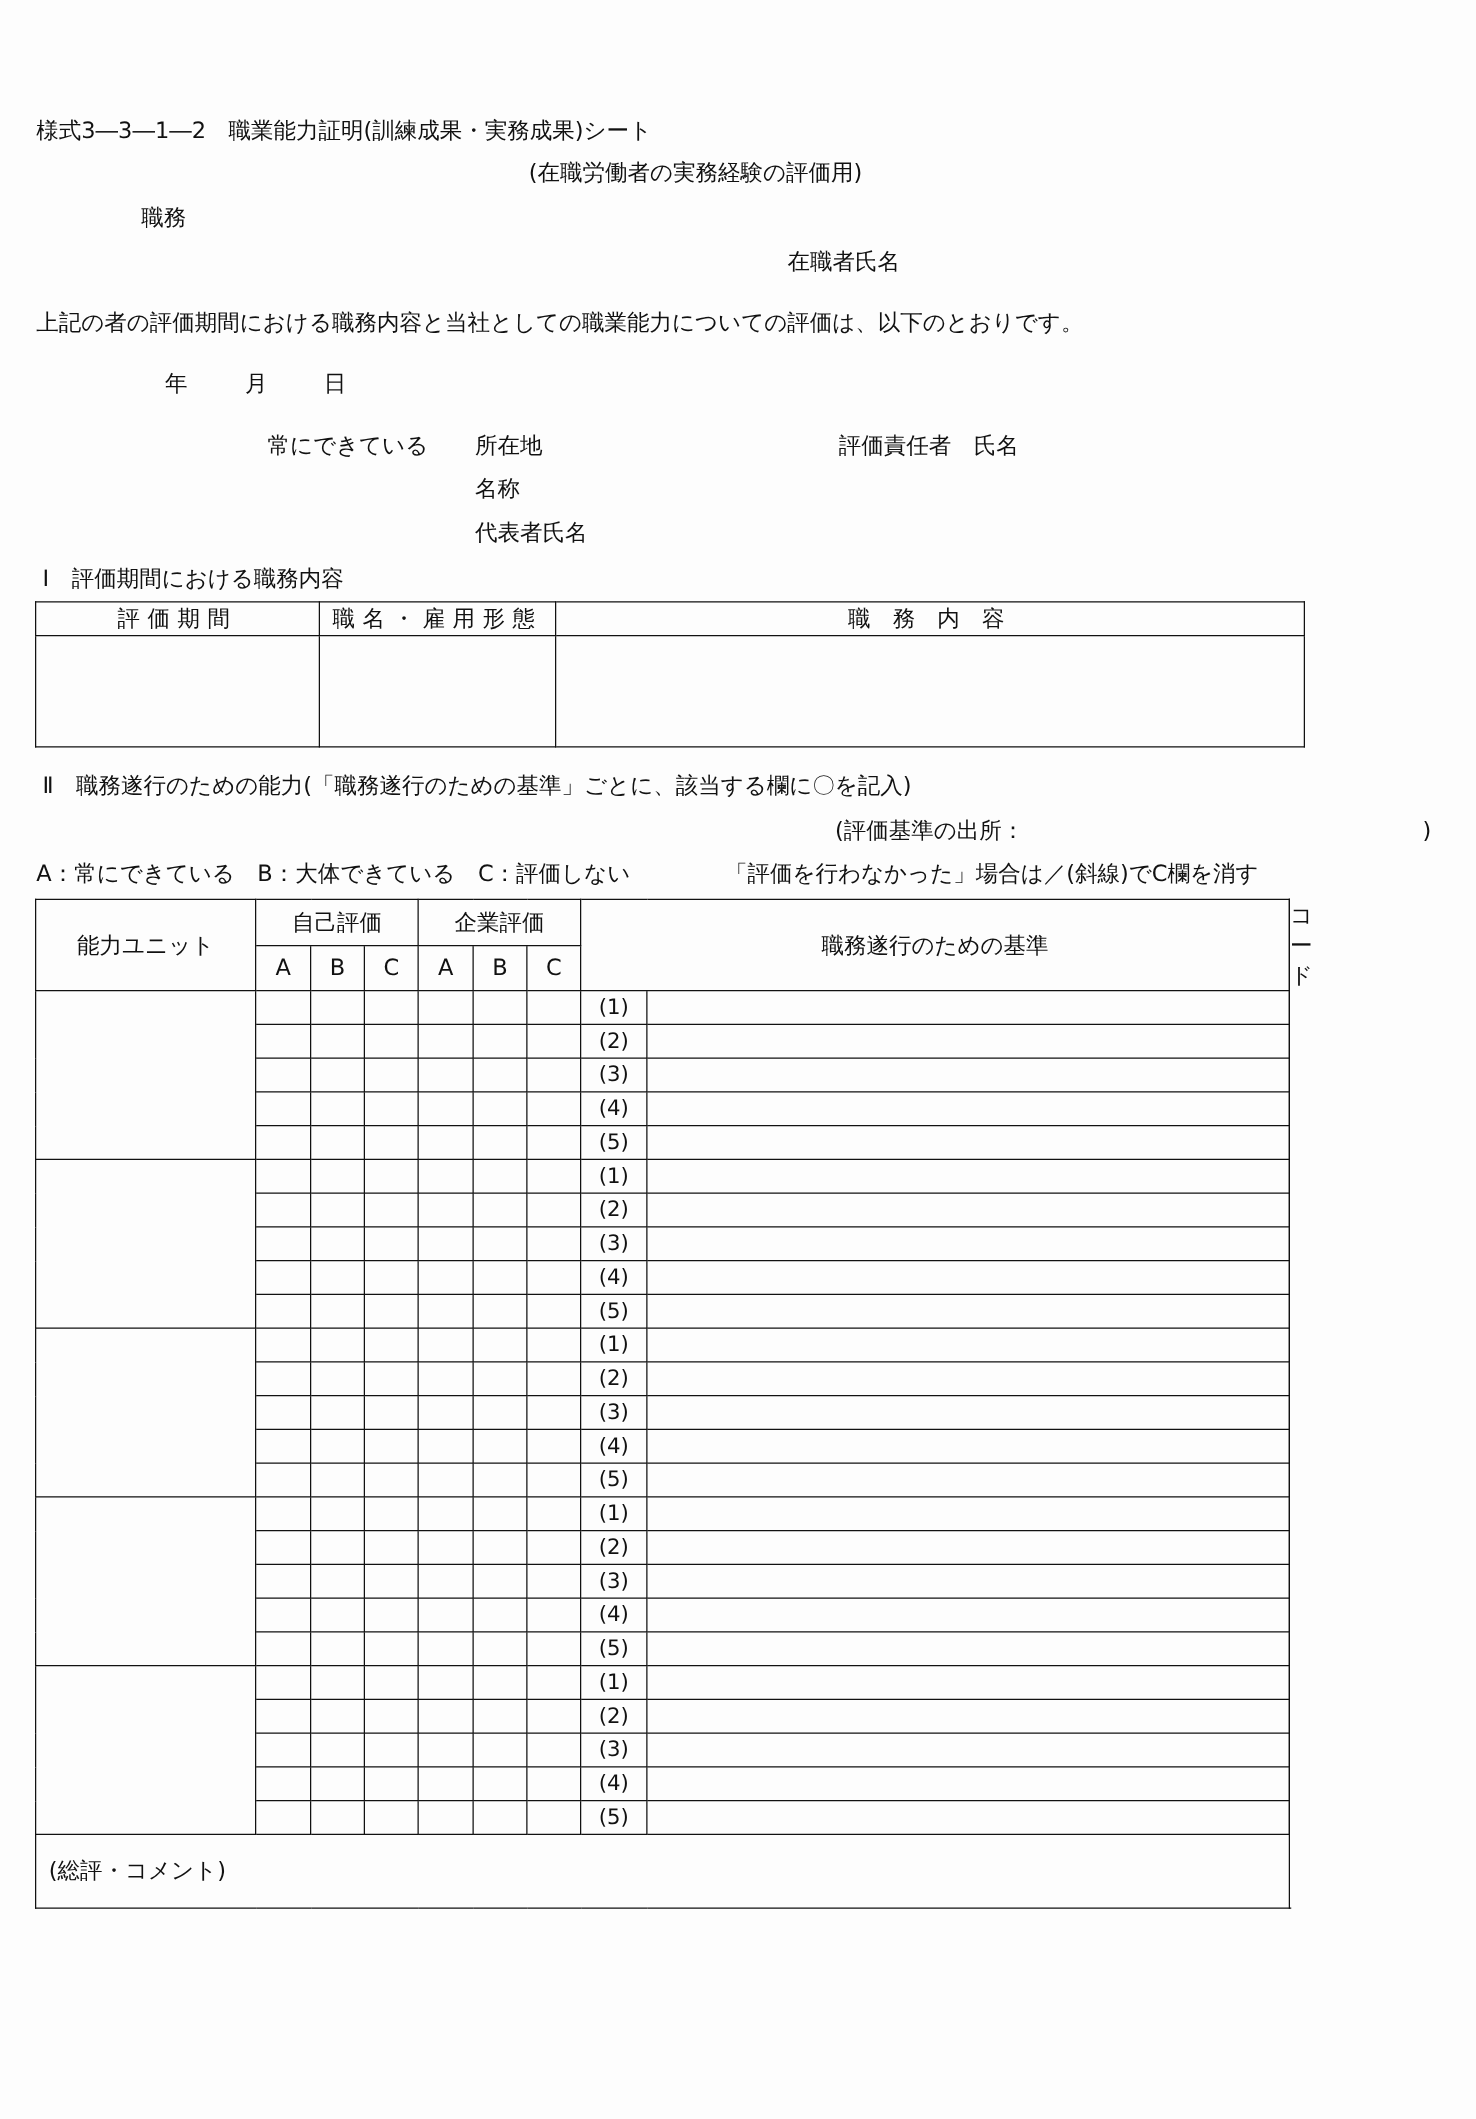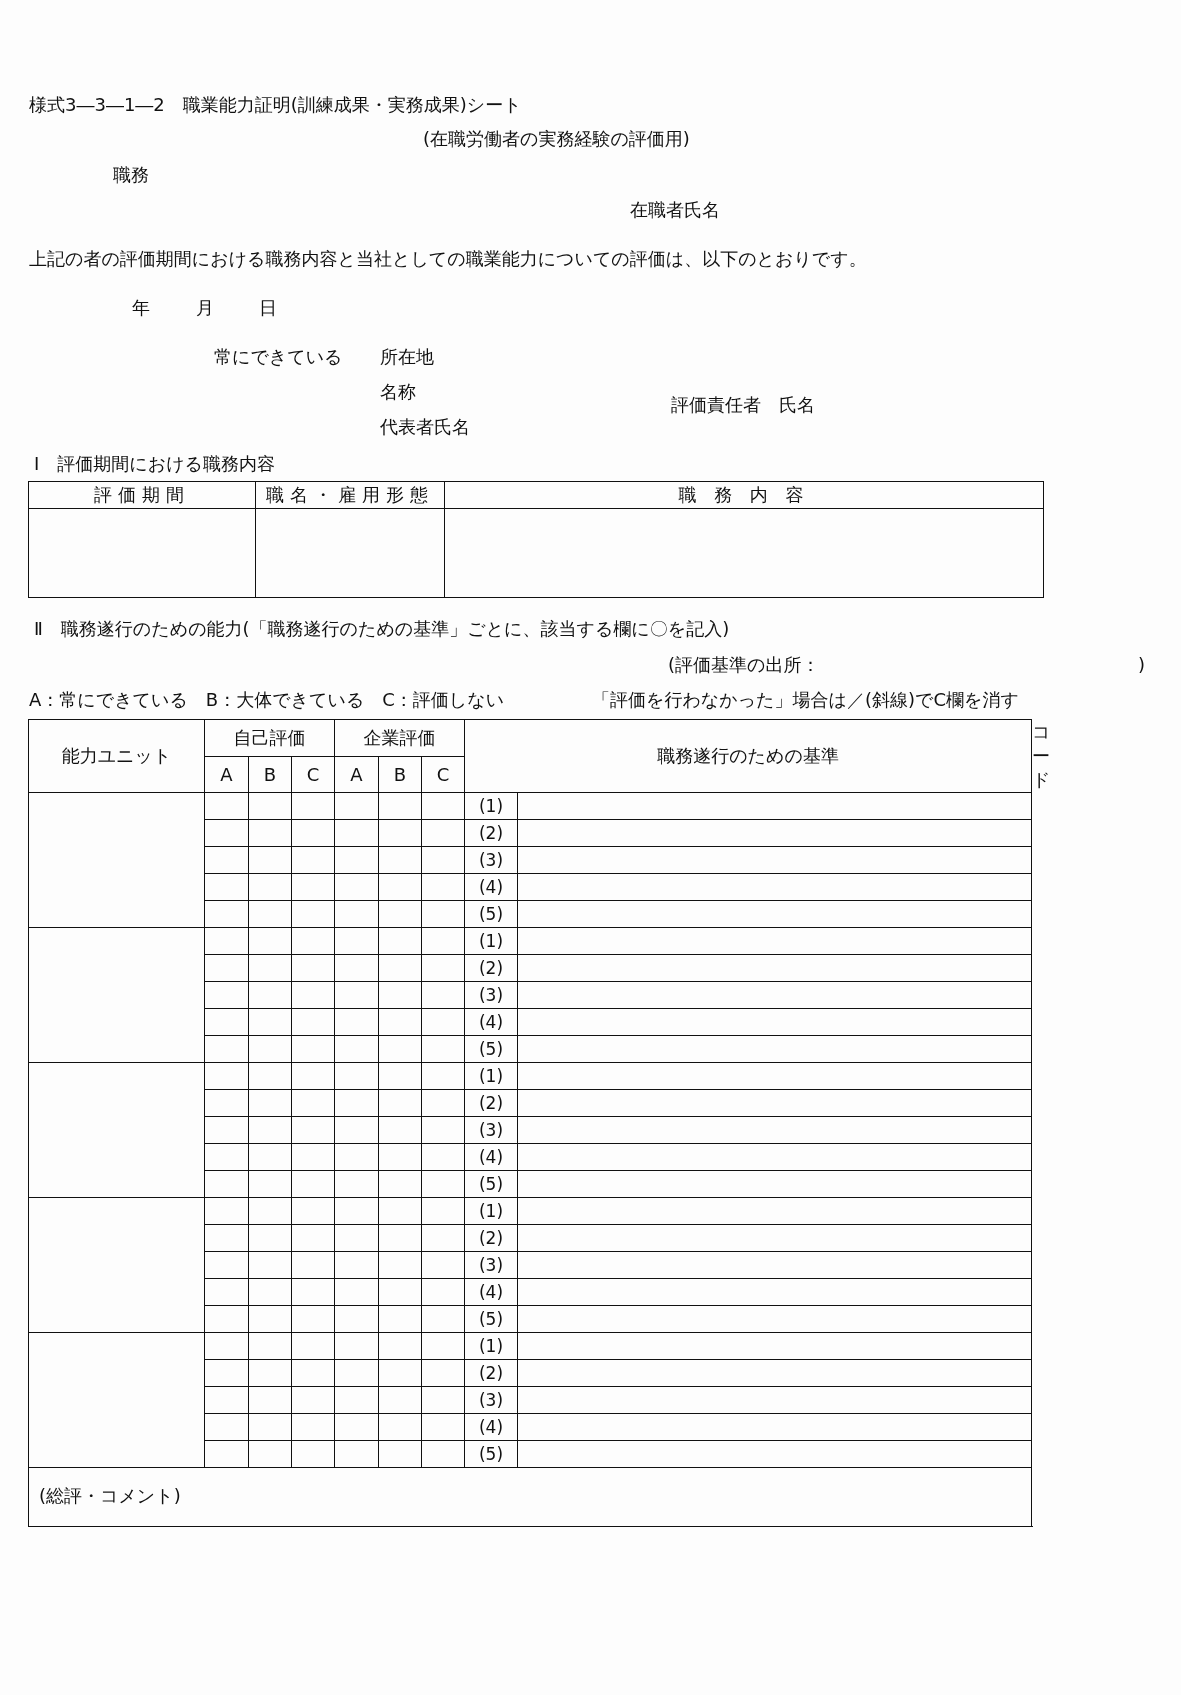--- a/index.html
+++ b/index.html
@@ -23,21 +23,21 @@
 <div class="abs" style="left:113px;top:166px;">職務</div>
 <div class="abs" style="left:630px;top:201px;">在職者氏名</div>
 <div class="abs" style="left:29px;top:250px;">上記の者の評価期間における職務内容と当社としての職業能力についての評価は、以下のとおりです。</div>
 
 <div class="abs" style="left:132px;top:299px;">年</div>
 <div class="abs" style="left:196px;top:299px;">月</div>
 <div class="abs" style="left:259px;top:299px;">日</div>
 
 <div class="abs" style="left:214px;top:348px;">常にできている</div>
 <div class="abs" style="left:380px;top:348px;">所在地</div>
-<div class="abs" style="left:671px;top:348px;margin-top:48px;">評価責任者　氏名</div>
+<div class="abs" style="left:671px;top:348px;">評価責任者　氏名</div>
 <div class="abs" style="left:380px;top:383px;">名称</div>
 <div class="abs" style="left:380px;top:418px;">代表者氏名</div>
 
 <div class="abs" style="left:34px;top:455px;">Ⅰ　評価期間における職務内容</div>
 
 <table class="tbl1" style="left:28px;top:481px;width:1016px;">
   <colgroup>
       <col style="width:227px">
       <col style="width:189px">
       <col>
@@ -53,21 +53,21 @@
     <td></td>
     <td></td>
   </tr>
 </tbody>
   </table>
 
 <div class="abs" style="left:34px;top:620px;">Ⅱ　職務遂行のための能力(「職務遂行のための基準」ごとに、該当する欄に〇を記入)</div>
 <div class="abs" style="left:668px;top:656px;text-align:center;">(評価基準の出所：</div>
 <div class="abs" style="left:1138px;top:656px;">)</div>
 <div class="abs" style="left:29px;top:691px;">A：常にできている　B：大体できている　C：評価しない</div>
-<div class="abs" style="left:592px;top:691px;">「評価を行わなかった」場合は／(斜線)でC欄を消す</div>
+<div class="abs" style="left:580px;top:691px;">「評価を行わなかった」場合は／(斜線)でC欄を消す</div>
 
 <table class="tbl2" id="abilityTable" style="left:28px;top:719px;width:904px;">
   <colgroup>
     <col style="width:176px">
     <col style="width:44px">
       <col style="width:43px">
       <col style="width:43px">
     <col style="width:44px">
       <col style="width:43px">
       <col style="width:43px">

